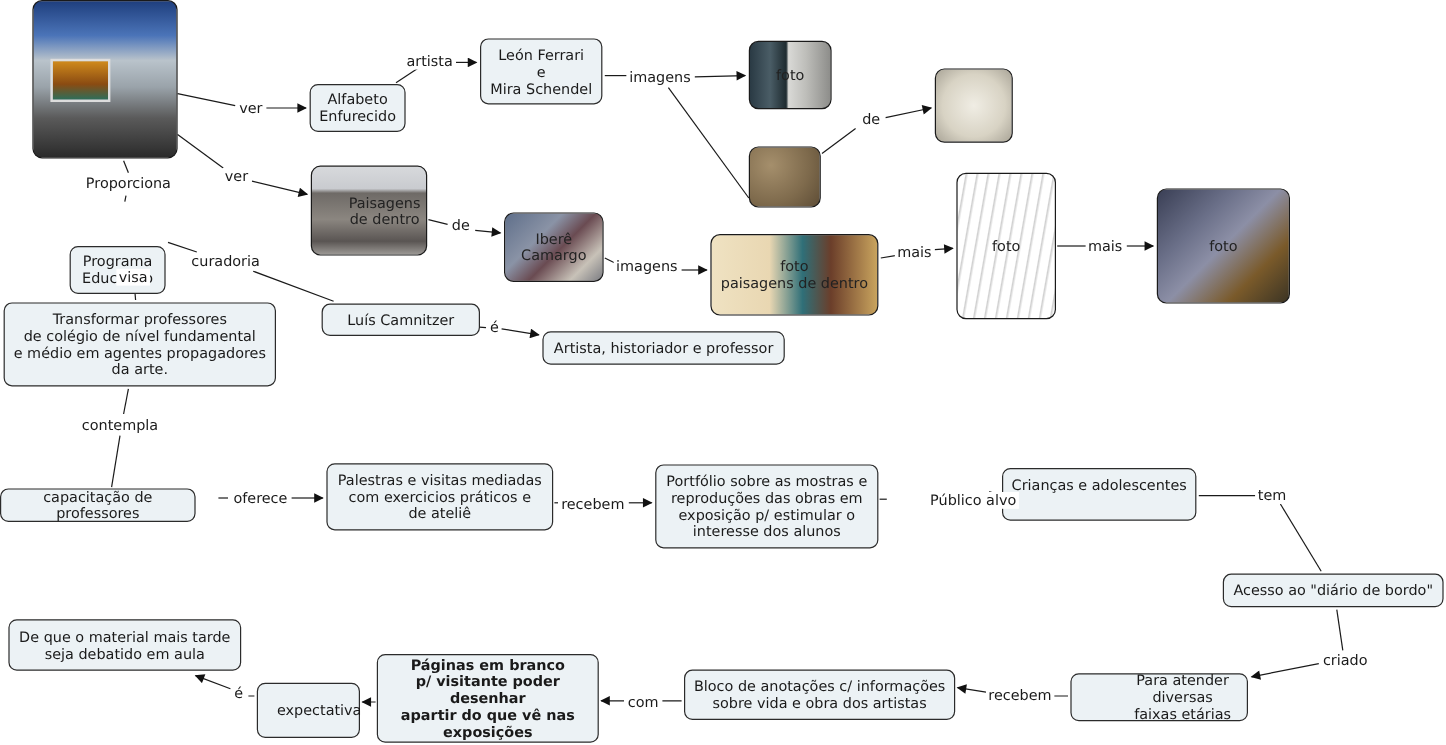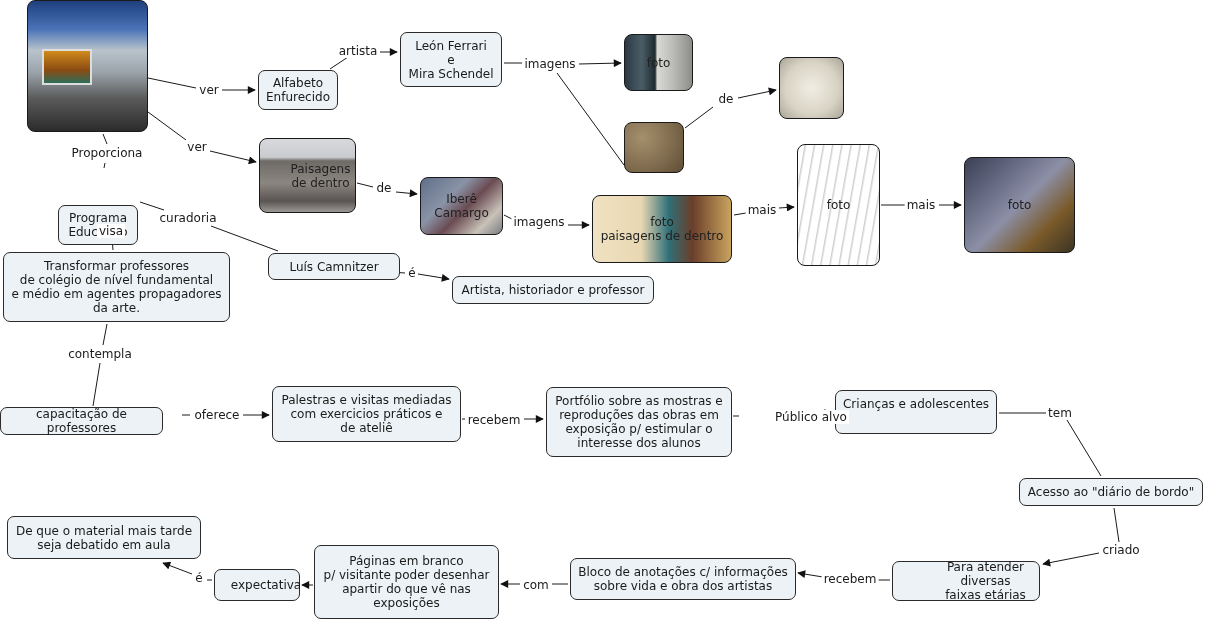--- a/index.html
+++ b/index.html
@@ -168,25 +168,25 @@
 <div class="node" style="left:546px;top:387px;width:186px;height:70px;">Portfólio sobre as mostras e
 reproduções das obras em
 exposição p/ estimular o
 interesse dos alunos</div>
 <div class="node top" style="left:835px;top:390px;width:162px;height:44px;">Crianças e adolescentes</div>
 <div class="node" style="left:1019px;top:478px;width:184px;height:28px;">Acesso ao "diário de bordo"</div>
 <div class="node" style="left:892px;top:561px;width:148px;height:40px;padding-left:43px;">Para atender diversas
 faixas etárias</div>
 <div class="node" style="left:570px;top:558px;width:226px;height:42px;">Bloco de anotações c/ informações
 sobre vida e obra dos artistas</div>
-<div class="node" style="left:314px;top:545px;width:185px;height:74px;">Páginas em branco
+<div class="node" style="left:314px;top:545px;width:185px;height:74px;font-weight:bold;">Páginas em branco
 p/ visitante poder desenhar
 apartir do que vê nas
 exposições</div>
-<div class="node" style="left:214px;top:569px;width:86px;height:32px;padding-left:22px;">expectativa</div>
+<div class="node" style="left:214px;top:569px;width:86px;height:46px;padding-left:22px;">expectativa</div>
 <div class="node" style="left:7px;top:516px;width:194px;height:43px;">De que o material mais tarde
 seja debatido em aula</div>
 
 <div class="lbl" style="left:209px;top:90px;">ver</div>
 <div class="lbl" style="left:197px;top:147px;">ver</div>
 <div class="lbl" style="left:358px;top:51px;">artista</div>
 <div class="lbl" style="left:550px;top:64px;">imagens</div>
 <div class="lbl" style="left:726px;top:99px;">de</div>
 <div class="lbl" style="left:384px;top:188px;">de</div>
 <div class="lbl" style="left:539px;top:222px;">imagens</div>

